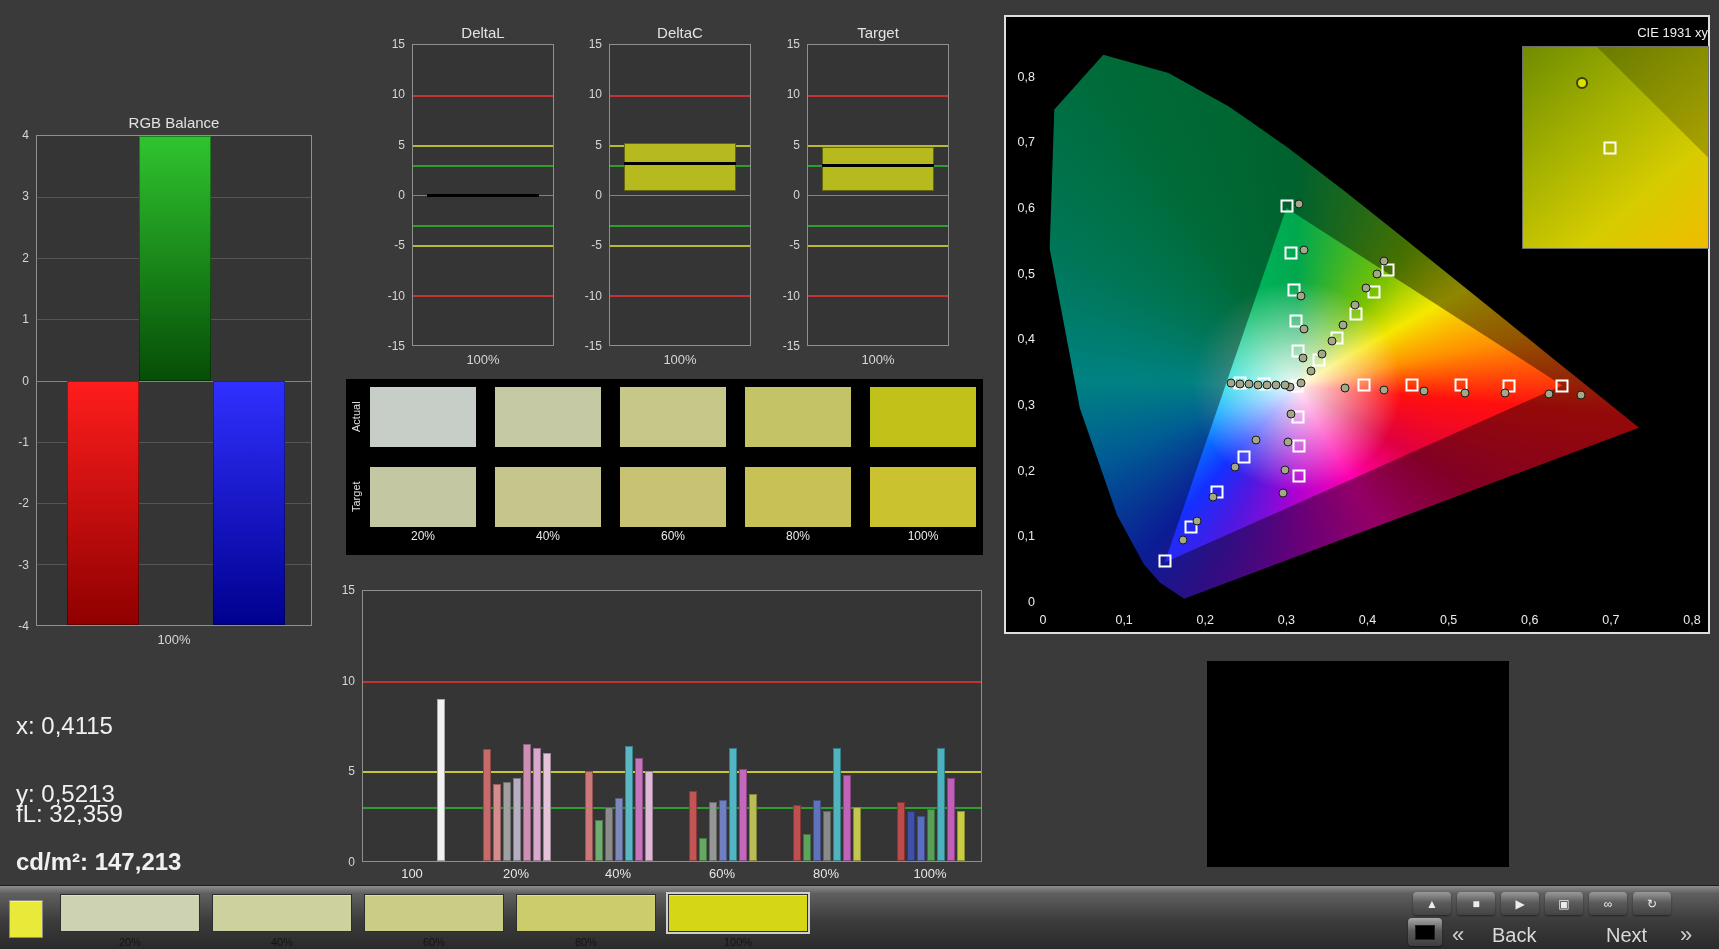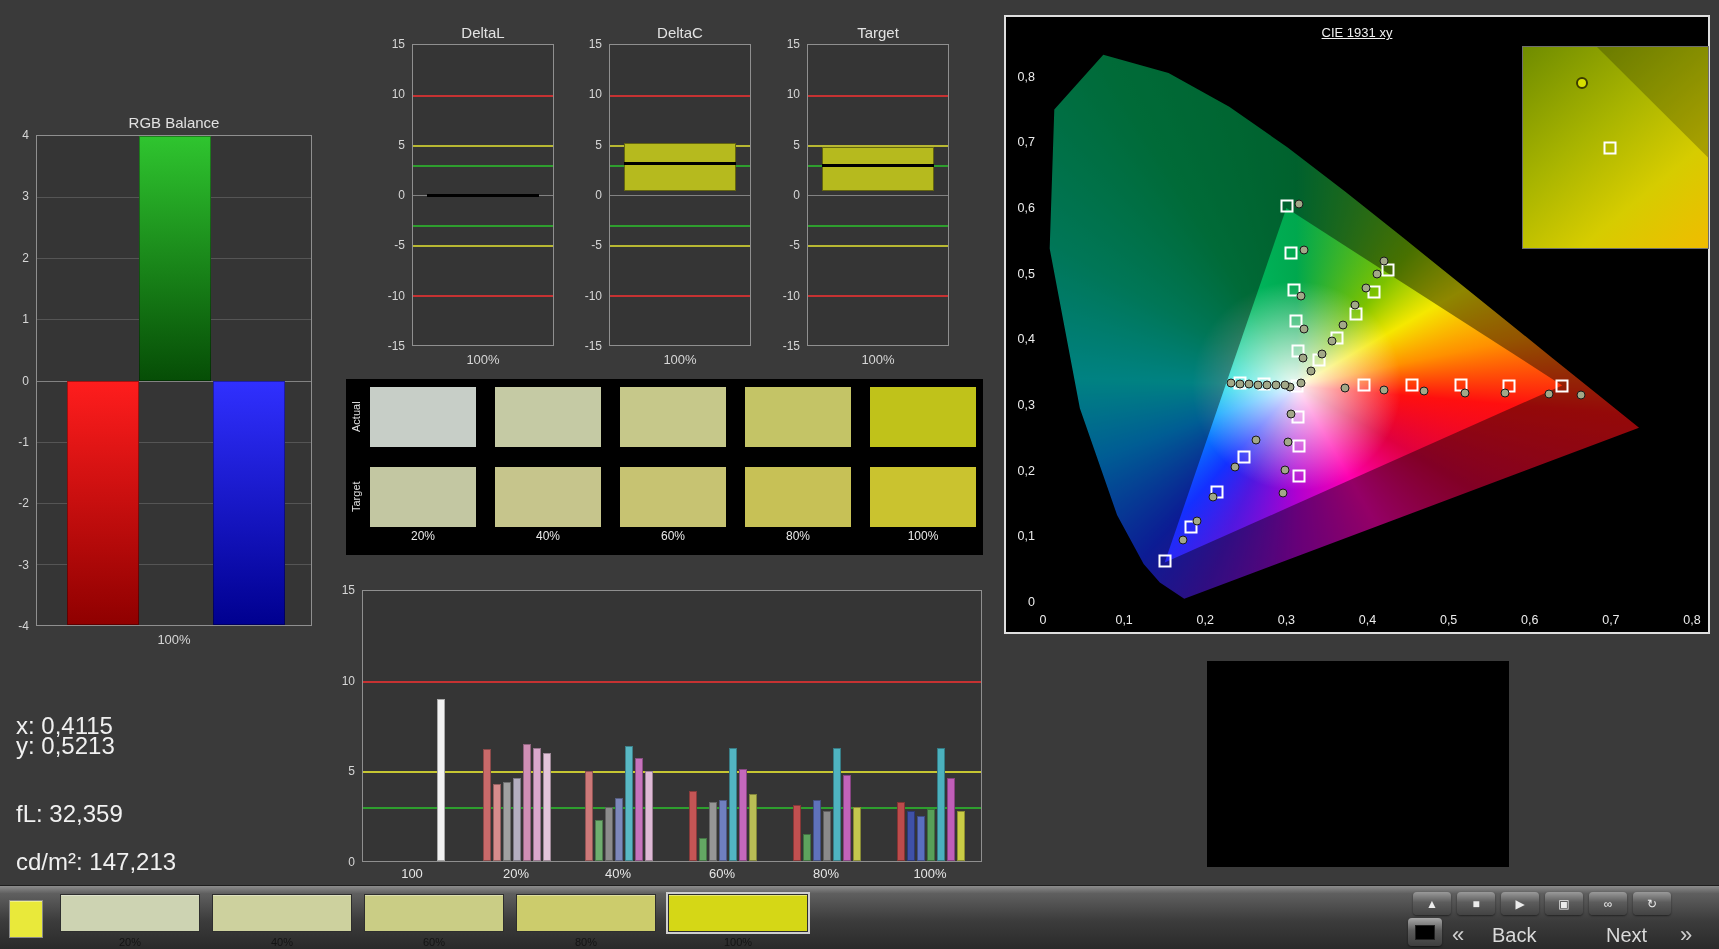--- a/index.html
+++ b/index.html
@@ -29,21 +29,21 @@
   
   #rgb-title  { left:36px; top:114px; width:276px; }
   #rgb-yaxis  { left:2px;  top:135px; width:30px; height:491px; }
   #rgb-plot   { left:36px; top:135px; width:276px; height:491px; }
   #rgb-xlabel { left:36px; top:632px; width:276px; }
   .vbar { position:absolute; box-shadow:inset 0 0 0 1px rgba(0,0,0,.35); }
 
   
   #cr-title { position:absolute; left:16px; top:660px; font-size:28px; color:#f4f4f4; }
   .cr-line  { position:absolute; left:16px; font-size:24px; color:#f0f0f0; }
-  .cr-0 { top:712px; } .cr-1 { top:732px; } .cr-2 { top:800px; } .cr-3 { top:848px; }
+  .cr-0 { top:712px; } .cr-1 { top:780px; } .cr-2 { top:800px; } .cr-3 { top:848px;font-weight:bold; }
 
   
   #delta-charts { position:absolute; inset:0; pointer-events:none; }
   .delta-plot { width:142px; height:302px; }
   .delta-axis { position:absolute; width:30px; height:302px; }
   .delta-bar { position:absolute; left:10%; width:80%; box-shadow:inset 0 0 0 1px rgba(0,0,0,.45); }
   .delta-marker { position:absolute; left:10%; width:80%; height:3px; background:#000; }
 
   
   #swatch-panel { position:absolute; left:346px; top:379px; width:637px; height:176px; background:#000; }
@@ -56,21 +56,21 @@
   #deltae-title   { left:362px; top:568px; width:620px; }
   #deltae-yaxis   { left:328px; top:590px; width:30px; height:272px; }
   #deltae-plot    { left:362px; top:590px; width:620px; height:272px; }
   #deltae-xlabels { position:absolute; left:362px; top:866px; width:620px; height:16px; }
   .debar { position:absolute; bottom:0; box-shadow:inset 0 0 0 1px rgba(0,0,0,.3); }
   .xgrouplabel { position:absolute; transform:translateX(-50%); font-size:13px; color:#e6e6e6; }
 
   
   #cie-panel { position:absolute; left:1004px; top:15px; width:706px; height:619px;
                background:#000; border:2px solid #dedede; }
-  #cie-title { position:absolute; top:8px; left:0; width:100%; text-align:center; font-size:13px; color:#f0f0f0;text-decoration:underline; }
+  #cie-title { position:absolute; top:8px; left:0; width:100%; text-align:right; font-size:13px; color:#f0f0f0; }
   .cie-shape { position:absolute; left:37px; top:27px; width:649px; height:558px;
     background:
       radial-gradient(circle at 39.1% 61.3%, rgba(255,255,255,.95) 0%, rgba(255,255,255,0) 20%),
       conic-gradient(from 0deg at 39.1% 61.3%,
         #00a84e 0deg, #7cc200 40deg, #f5e800 60deg, #ff9000 78deg, #ff0f0f 95deg,
         #e00040 120deg, #ff00b0 150deg, #b000d0 180deg, #5018e0 205deg, #1430ff 222deg,
         #00a0ff 250deg, #00e0e0 272deg, #00cc96 300deg, #00b860 330deg, #00a84e 360deg);
     clip-path: polygon(21.76% 99.41%, 18% 96.51%, 15.51% 93.2%, 11.41% 84.39%, 5.68% 65.29%,
       1.03% 36.66%, 1.74% 11.74%, 9.29% 1.91%, 19.34% 5.19%, 28.7% 11.26%, 37.7% 18.55%,
       46.64% 26.53%, 55.51% 34.74%, 64.06% 42.75%, 71.9% 50.09%, 78.38% 56.18%,

